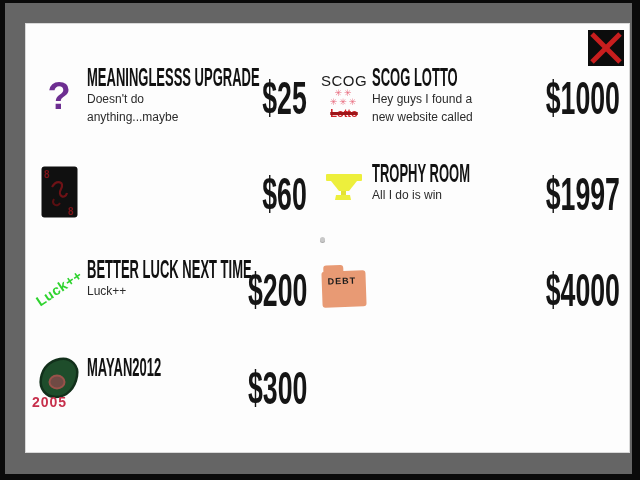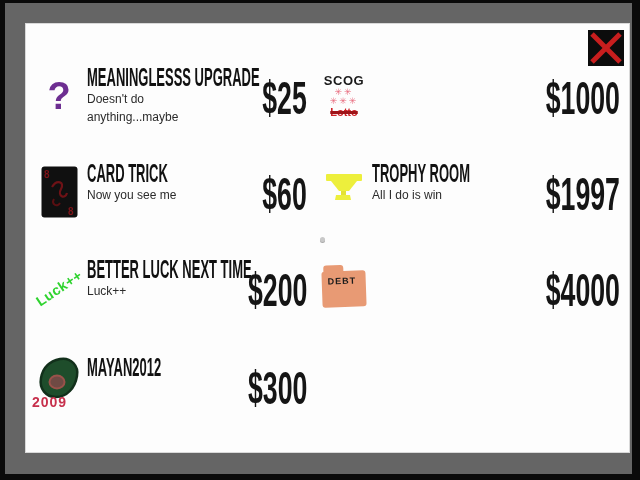--- a/index.html
+++ b/index.html
@@ -39,21 +39,21 @@
     white-space:pre-line;
   }
   .pricebox{position:absolute;right:0;top:50%;transform:translateY(-46%);height:40px;}
   .pricebox .pcond{
     display:inline-block;font-weight:bold;font-size:46px;line-height:40px;
     transform:scaleX(0.58);transform-origin:100% 50%;white-space:nowrap;color:#151515;
   }
   
   .qmark{font-size:38px;font-weight:bold;color:#6d2e91;line-height:1;}
   .scog{width:48px;text-align:center;line-height:1;}
-  .scog-top{font-size:13px;font-weight:bold;letter-spacing:0.5px;color:#1a1a1a;display:block;}
+  .scog-top{font-size:15px;font-weight:normal;letter-spacing:0.5px;color:#1a1a1a;display:block;}
   .scog-scribble{font-size:9px;color:#e86a7d;display:block;letter-spacing:2px;margin:1px 0;}
   .scog-bottom{
     font-size:11px;font-weight:bold;color:#cf2127;display:block;
     text-decoration:line-through;text-decoration-color:#9e1418;text-decoration-thickness:3px;
   }
   .luck{
     display:inline-block;font-size:14px;font-weight:bold;color:#2fd32f;
     transform:rotate(-34deg);letter-spacing:0.5px;white-space:nowrap;
   }
   .folder{
@@ -106,36 +106,37 @@
     </div>
 
     <div class="cell c-r r1">
       <div class="iconbox">
         <div class="scog">
           <span class="scog-top">SCOG</span>
           <span class="scog-scribble">✳✳ ✳✳✳</span>
           <span class="scog-bottom">Lotto</span>
         </div>
       </div>
+      <div class="textblock">
+        <div class="title"><span class="cond">SCOG LOTTO</span></div>
+        <div class="desc">Hey guys I found a
+new website called</div>
+      </div>
       <div class="pricebox"><span class="pcond">$1000</span></div>
     </div>
 
     <div class="cell c-l r2">
       <div class="iconbox">
         <svg width="37" height="52" viewBox="0 0 37 52">
           <rect x="0.5" y="0.5" width="36" height="51" rx="3" fill="#101010"></rect>
           <text x="3" y="12" font-size="10" font-weight="bold" fill="#7e1418">8</text>
           <text x="27" y="49" font-size="10" font-weight="bold" fill="#7e1418">8</text>
           <path d="M11,21 C16,13 24,16 20,23 C16,30 24,34 26,27" stroke="#6e1216" stroke-width="2.2" fill="none"></path>
           <path d="M13,33 C10,38 16,42 19,37" stroke="#5a0f12" stroke-width="2" fill="none"></path>
         </svg>
-      </div>
-      <div class="textblock">
-        <div class="title"><span class="cond">CARD TRICK</span></div>
-        <div class="desc">Now you see me</div>
       </div>
       <div class="pricebox"><span class="pcond">$60</span></div>
     </div>
 
     <div class="cell c-r r2">
       <div class="iconbox nudge-up">
         <svg width="36" height="32" viewBox="0 0 36 32">
           <rect x="0" y="4" width="36" height="7" rx="1" fill="#edef3c"></rect>
           <path d="M5,11 L31,11 L23,21 L13,21 Z" fill="#edef3c"></path>
           <rect x="15" y="21" width="5" height="4" fill="#e3e233"></rect>
@@ -169,21 +170,21 @@
       <div class="pricebox"><span class="pcond">$4000</span></div>
     </div>
 
     <div class="cell c-l r4">
       <div class="iconbox">
         <div class="avowrap">
           <svg width="46" height="46" viewBox="0 0 46 46">
             <path d="M24,3 C35,1 43,10 41,20 C39,32 31,41 20,41 C10,41 3,33 5,22 C7,11 14,5 24,3 Z" fill="#1e4d2b" stroke="#12301b" stroke-width="2.5"></path>
             <ellipse cx="21" cy="26" rx="7.5" ry="6.5" fill="#6f4a44" stroke="#99524a" stroke-width="2"></ellipse>
           </svg>
-          <span class="avo-year">2009</span>
+          <span class="avo-year">2005</span>
         </div>
       </div>
       <div class="textblock">
         <div class="title"><span class="cond">MAYAN2012</span></div>
       </div>
       <div class="pricebox"><span class="pcond">$300</span></div>
     </div>
 
 
     <div class="cursor-dot"></div>

